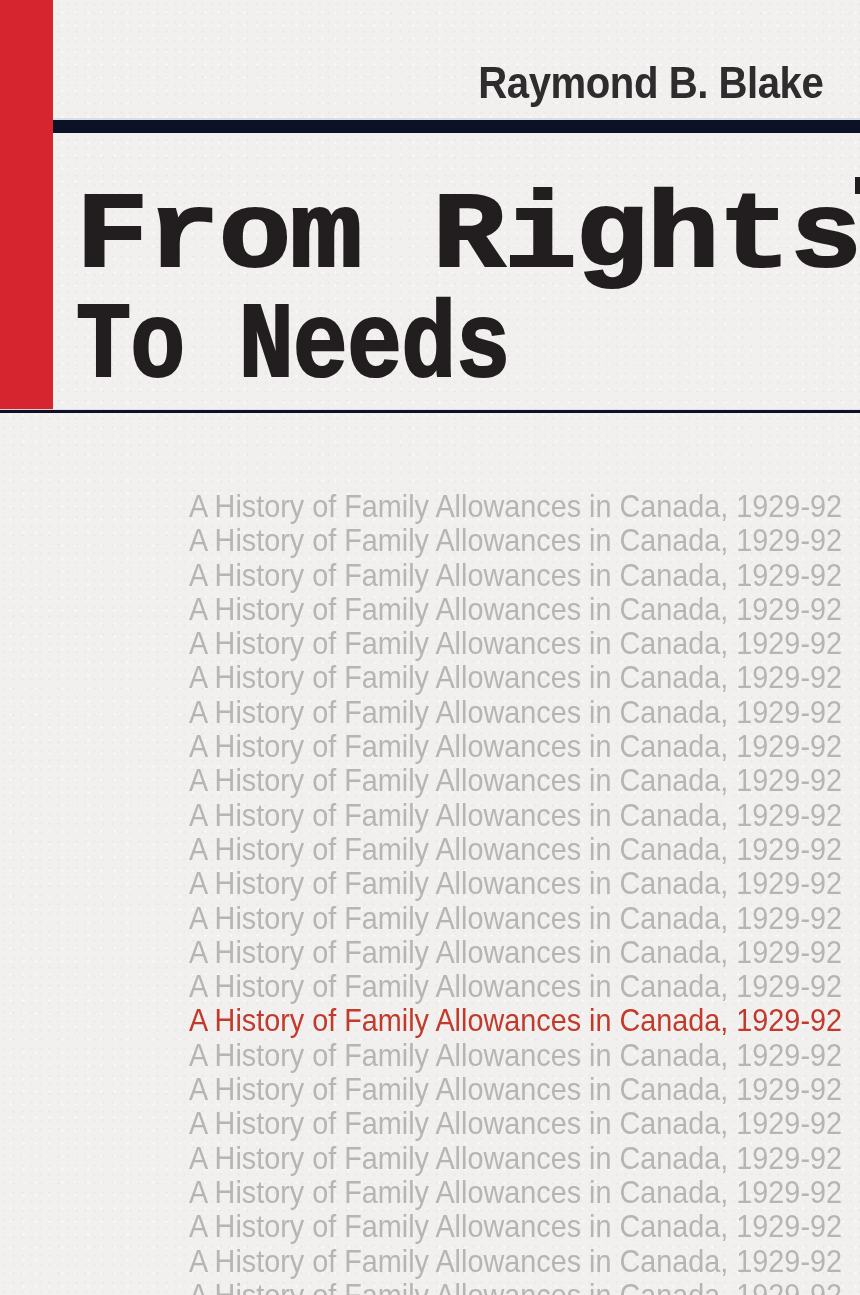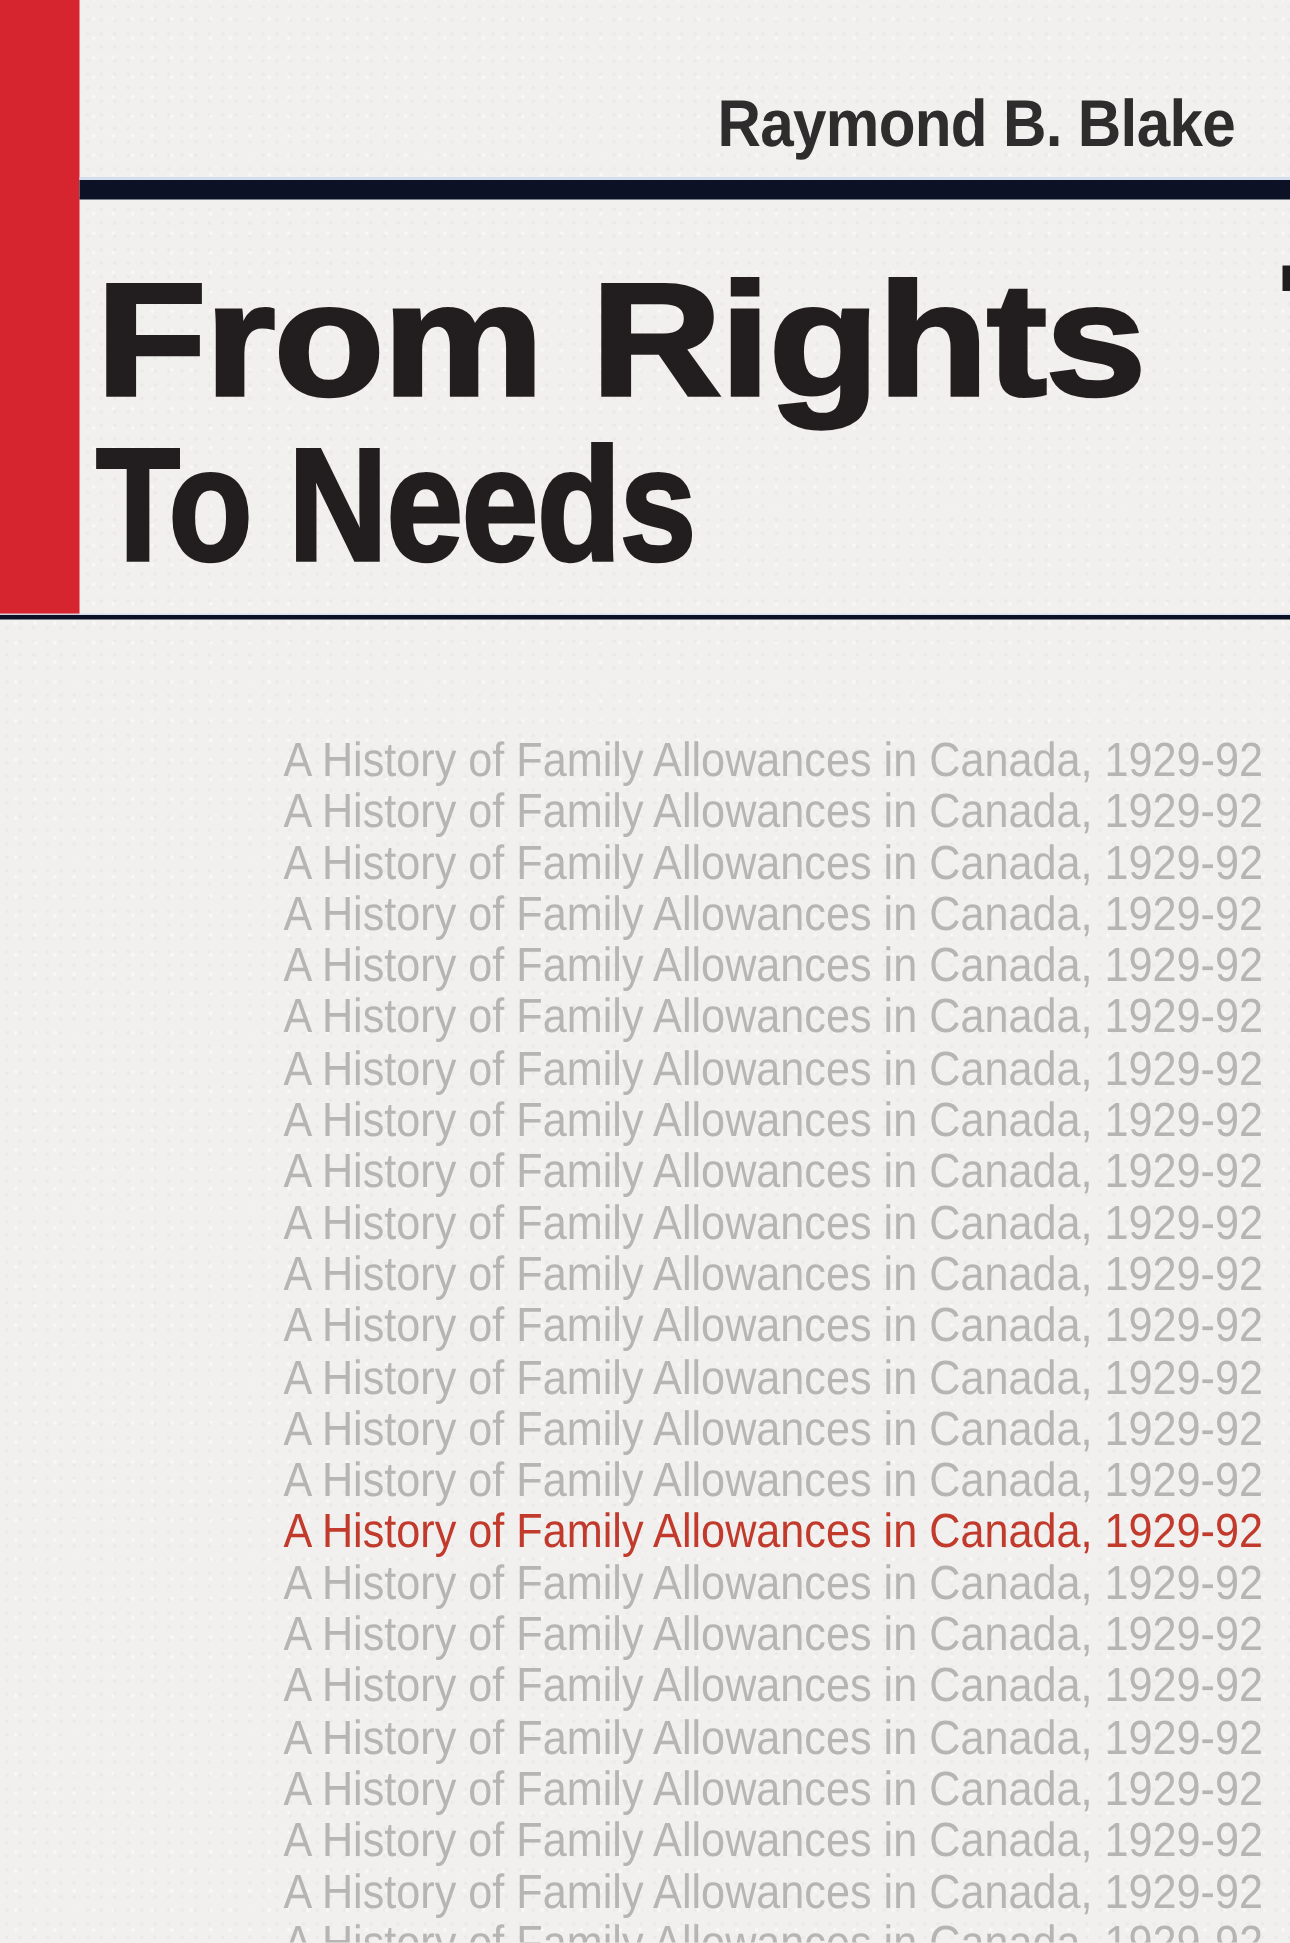--- a/index.html
+++ b/index.html
@@ -51,26 +51,27 @@
     font-size: 44px;
     font-weight: bold;
     letter-spacing: -0.5px;
     color: var(--author);
     white-space: nowrap;
   }
 
   .title {
     position: absolute;
     left: 64px; top: 171px;
-    margin: 0;
+    margin: 12px;
     font-size: 107px;
     line-height: 110px;
     font-weight: bold;
     letter-spacing: -1px;
     color: var(--title);
+    font-family: Liberation Mono, monospace;
     -webkit-text-stroke: 2.2px currentColor;
   }
   .title .title-line {
     display: block;
     white-space: nowrap;
   }
 
   .edge-mark {
     position: absolute;
     right: 0; top: 177px;

